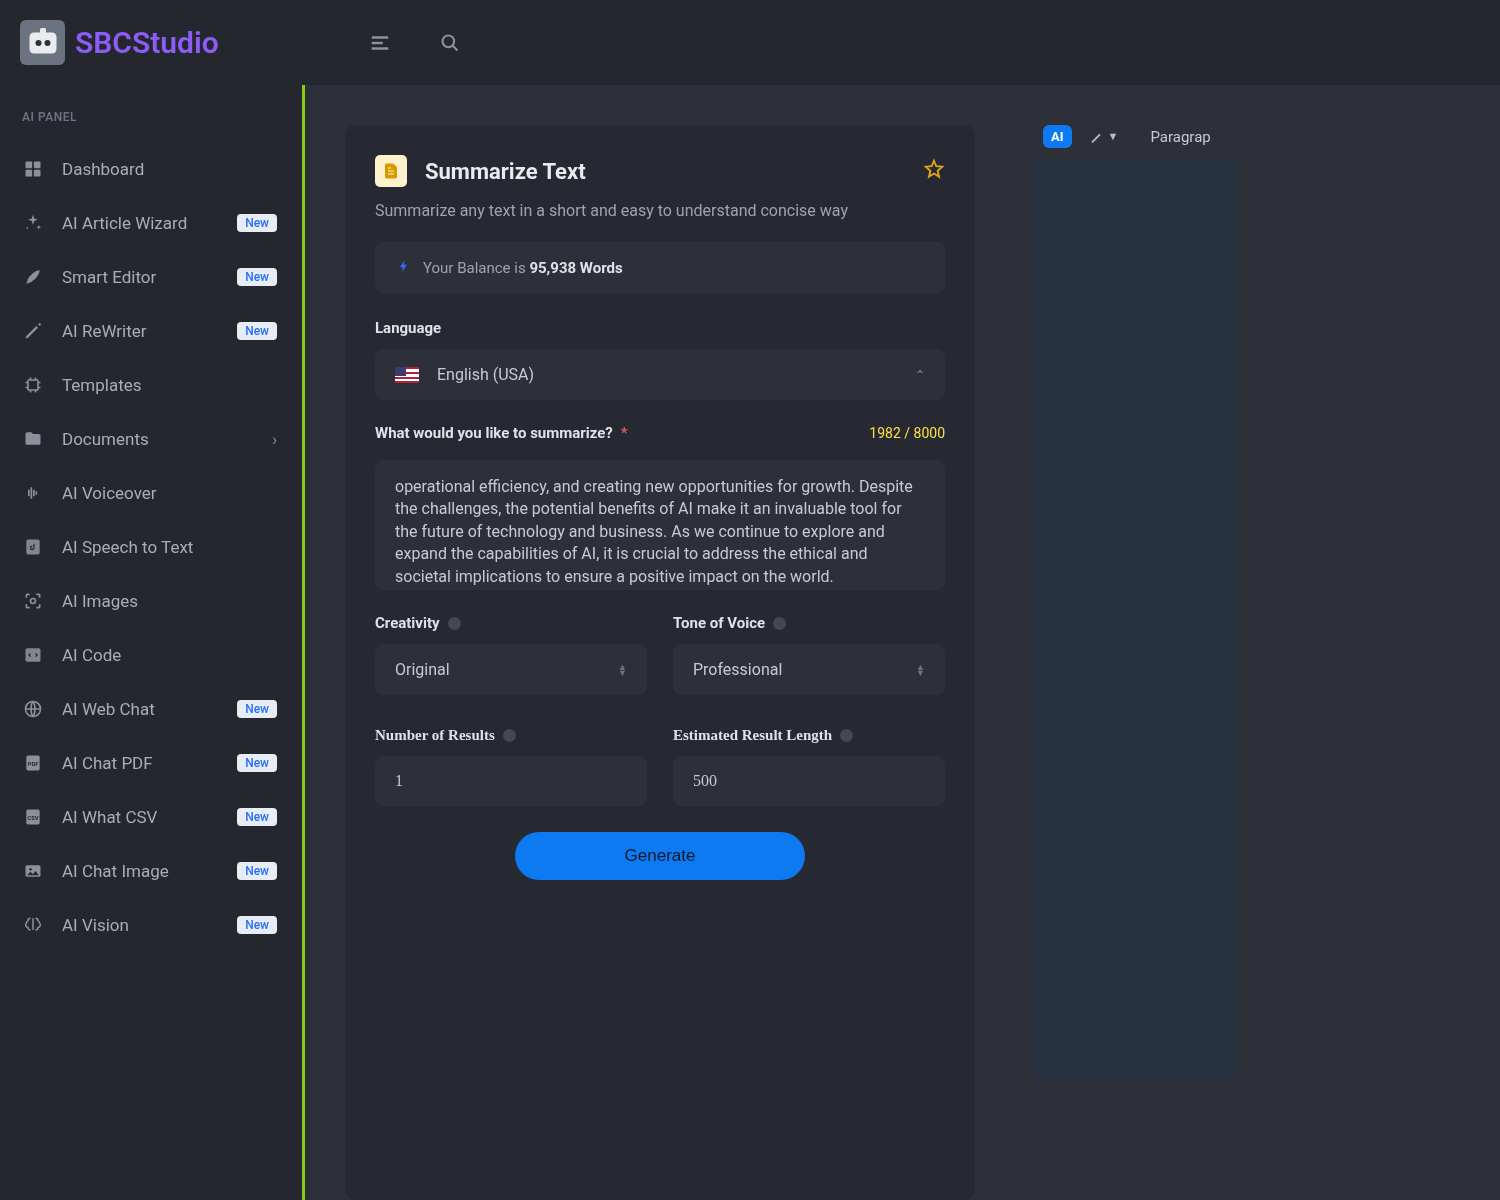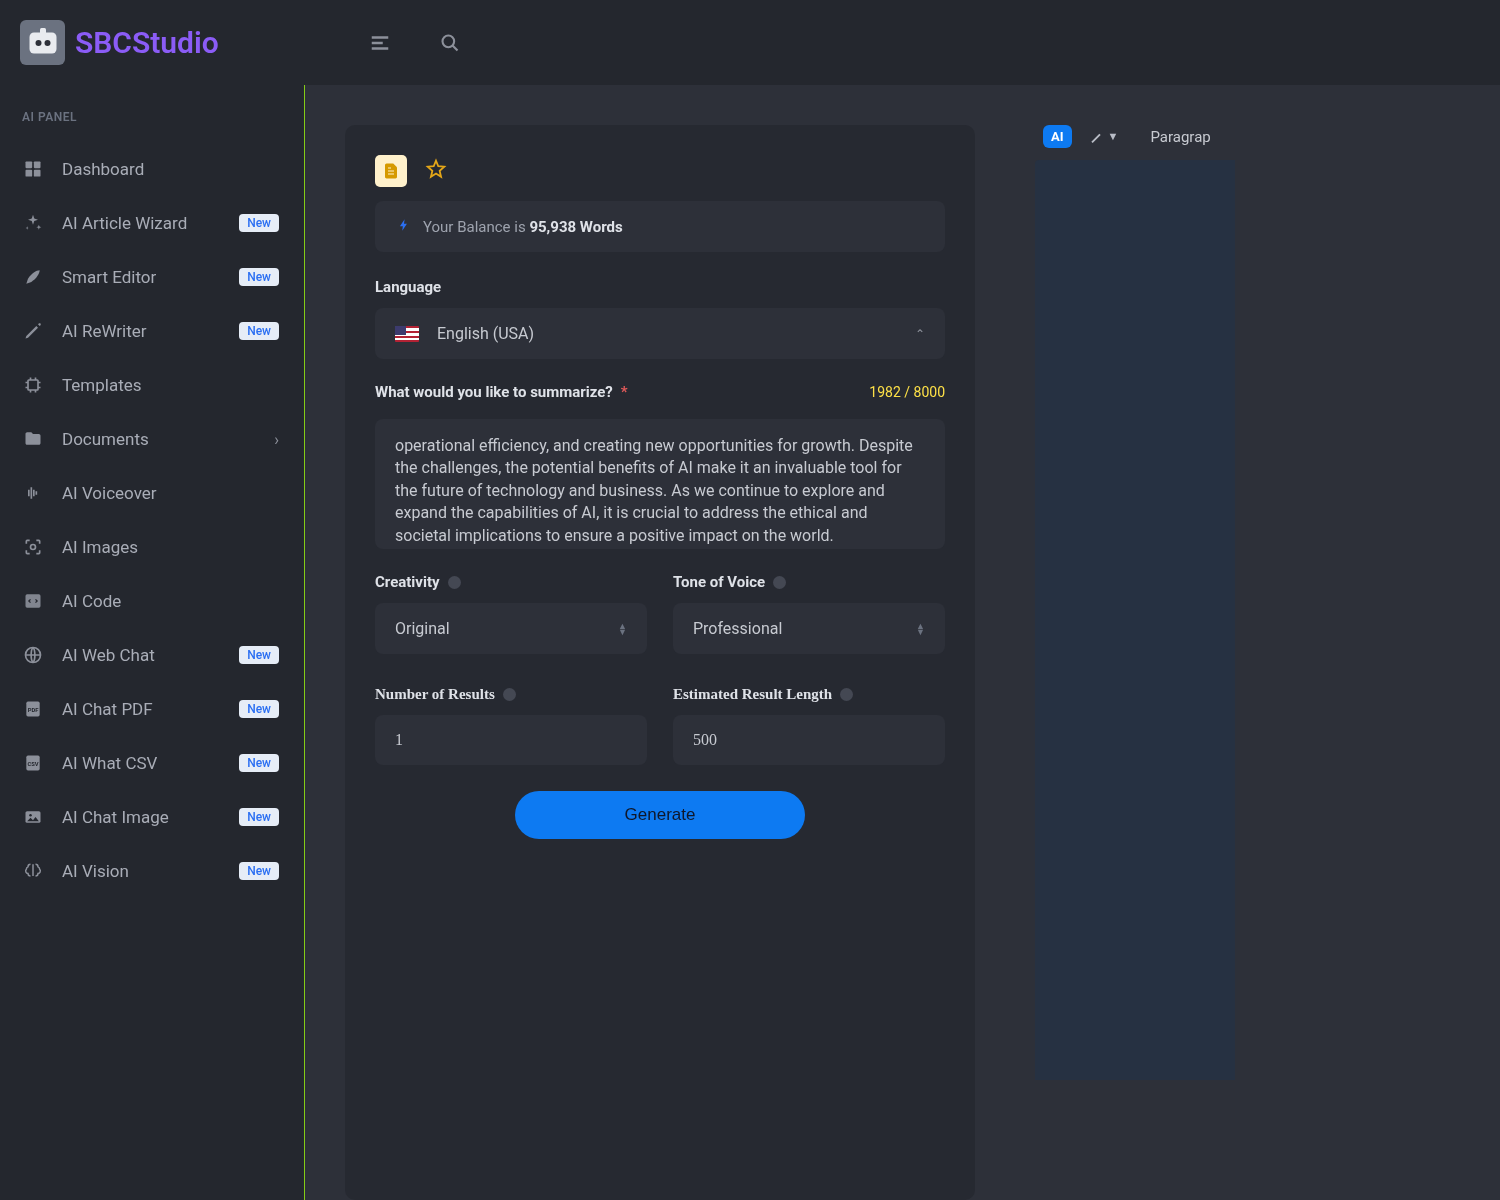--- a/index.html
+++ b/index.html
@@ -50,21 +50,21 @@
     display: flex;
     align-items: center;
     justify-content: center;
     cursor: pointer;
     color: #8c909a;
   }
   .main-layout { display: flex; height: calc(1200px - 85px); }
   .sidebar {
     width: 305px;
     background: #24272e;
-    border-right: 1px solid #84cc16;
+    border-right: 3px solid #84cc16;
     padding: 25px 10px 10px 10px;
     overflow-y: auto;
   }
   .sidebar-section-title {
     font-size: 12px;
     font-weight: 600;
     letter-spacing: 0.5px;
     color: #6b7280;
     padding: 0 15px 18px 12px;
   }
@@ -308,20 +308,29 @@
 
     <div class="sidebar-item">
       <span class="sidebar-icon">
           <svg width="20" height="20" viewBox="0 0 24 24" fill="none" stroke="currentColor" stroke-width="2">
             <path d="M4 12v0M7 8v8M10 5v14M13 8v8M16 10v4M19 12v0"></path>
           </svg>
         </span>
       <span class="sidebar-label">AI Voiceover</span>
     </div>
 
+    <div class="sidebar-item">
+      <span class="sidebar-icon">
+          <svg width="20" height="20" viewBox="0 0 24 24" fill="currentColor">
+            <rect x="4" y="3" width="16" height="18" rx="2" opacity="0.9"></rect>
+            <path d="M13 8v5a2 2 0 11-2-2" fill="none" stroke="#24272e" stroke-width="1.5"></path>
+          </svg>
+        </span>
+      <span class="sidebar-label">AI Speech to Text</span>
+    </div>
 
     <div class="sidebar-item">
       <span class="sidebar-icon">
           <svg width="20" height="20" viewBox="0 0 24 24" fill="none" stroke="currentColor" stroke-width="2">
             <path d="M4 8V5c0-.5.5-1 1-1h3M20 8V5c0-.5-.5-1-1-1h-3M4 16v3c0 .5.5 1 1 1h3M20 16v3c0 .5-.5 1-1 1h-3"></path>
             <circle cx="12" cy="12" r="3"></circle>
           </svg>
         </span>
       <span class="sidebar-label">AI Images</span>
     </div>
@@ -394,26 +403,28 @@
 
   <div class="content-wrap">
     <div class="card">
       <div class="card-header">
         <div class="card-icon">
           <svg width="18" height="18" viewBox="0 0 24 24" fill="currentColor">
               <path d="M6 2h9l5 5v13c0 1-1 2-2 2H6c-1 0-2-1-2-2V4c0-1 1-2 2-2z"></path>
               <path d="M8 12h8M8 16h8M8 8h4" stroke="#fff1cc" stroke-width="1.5"></path>
             </svg>
         </div>
+        <div class="card-title">Summarize Text</div>
         <div class="star-btn">
           <svg width="22" height="22" viewBox="0 0 24 24" fill="none" stroke="currentColor" stroke-width="2">
               <path d="M12 3l2.5 6 6.5.5-5 4.5 1.5 6.5L12 17l-5.5 3.5L8 14 3 9.5l6.5-.5z"></path>
             </svg>
         </div>
       </div>
+      <div class="card-subtitle">Summarize any text in a short and easy to understand concise way</div>
 
       <div class="balance-strip">
         <span class="balance-bolt">
           <svg width="14" height="14" viewBox="0 0 24 24" fill="currentColor">
               <path d="M13 2L5 14h5l-1 8 8-12h-5l1-8z"></path>
             </svg>
         </span>
         <span><span>Your Balance is </span><span class="balance-strong">95,938 Words</span></span>
       </div>
 

